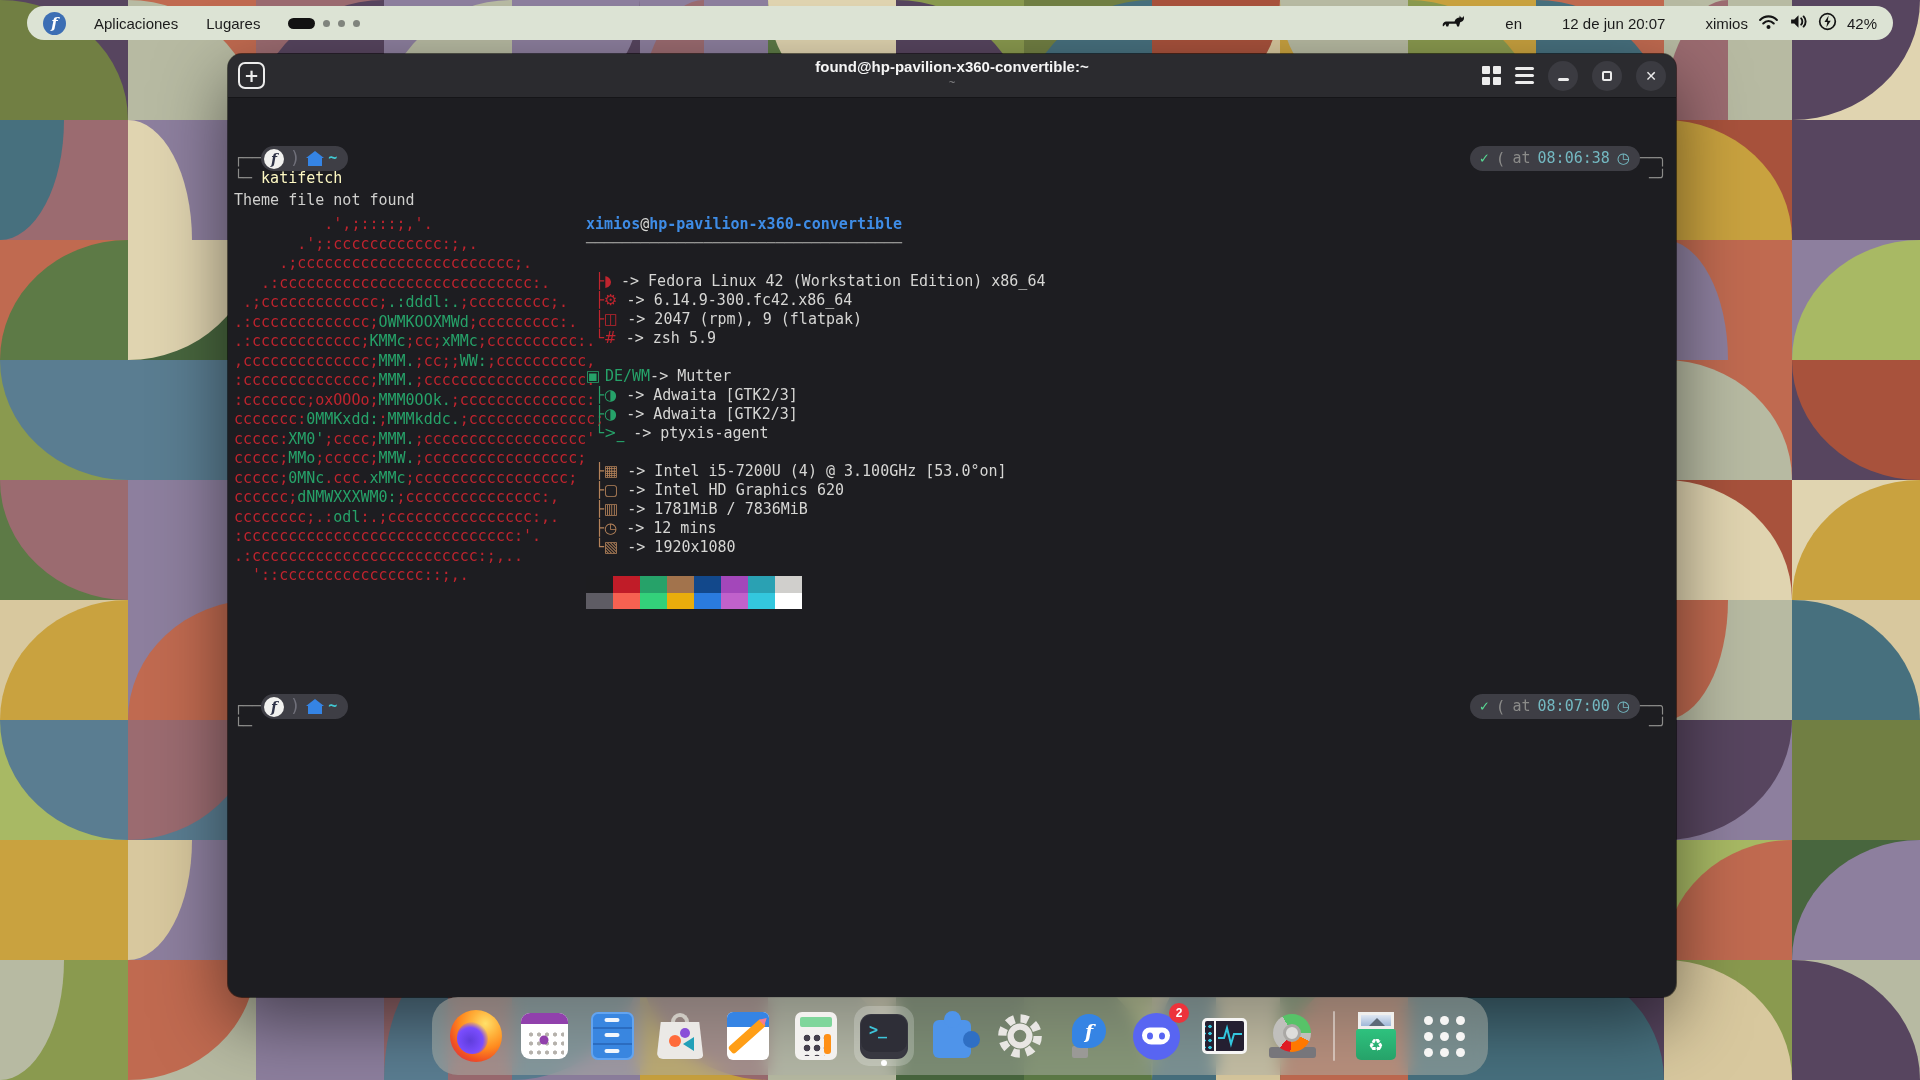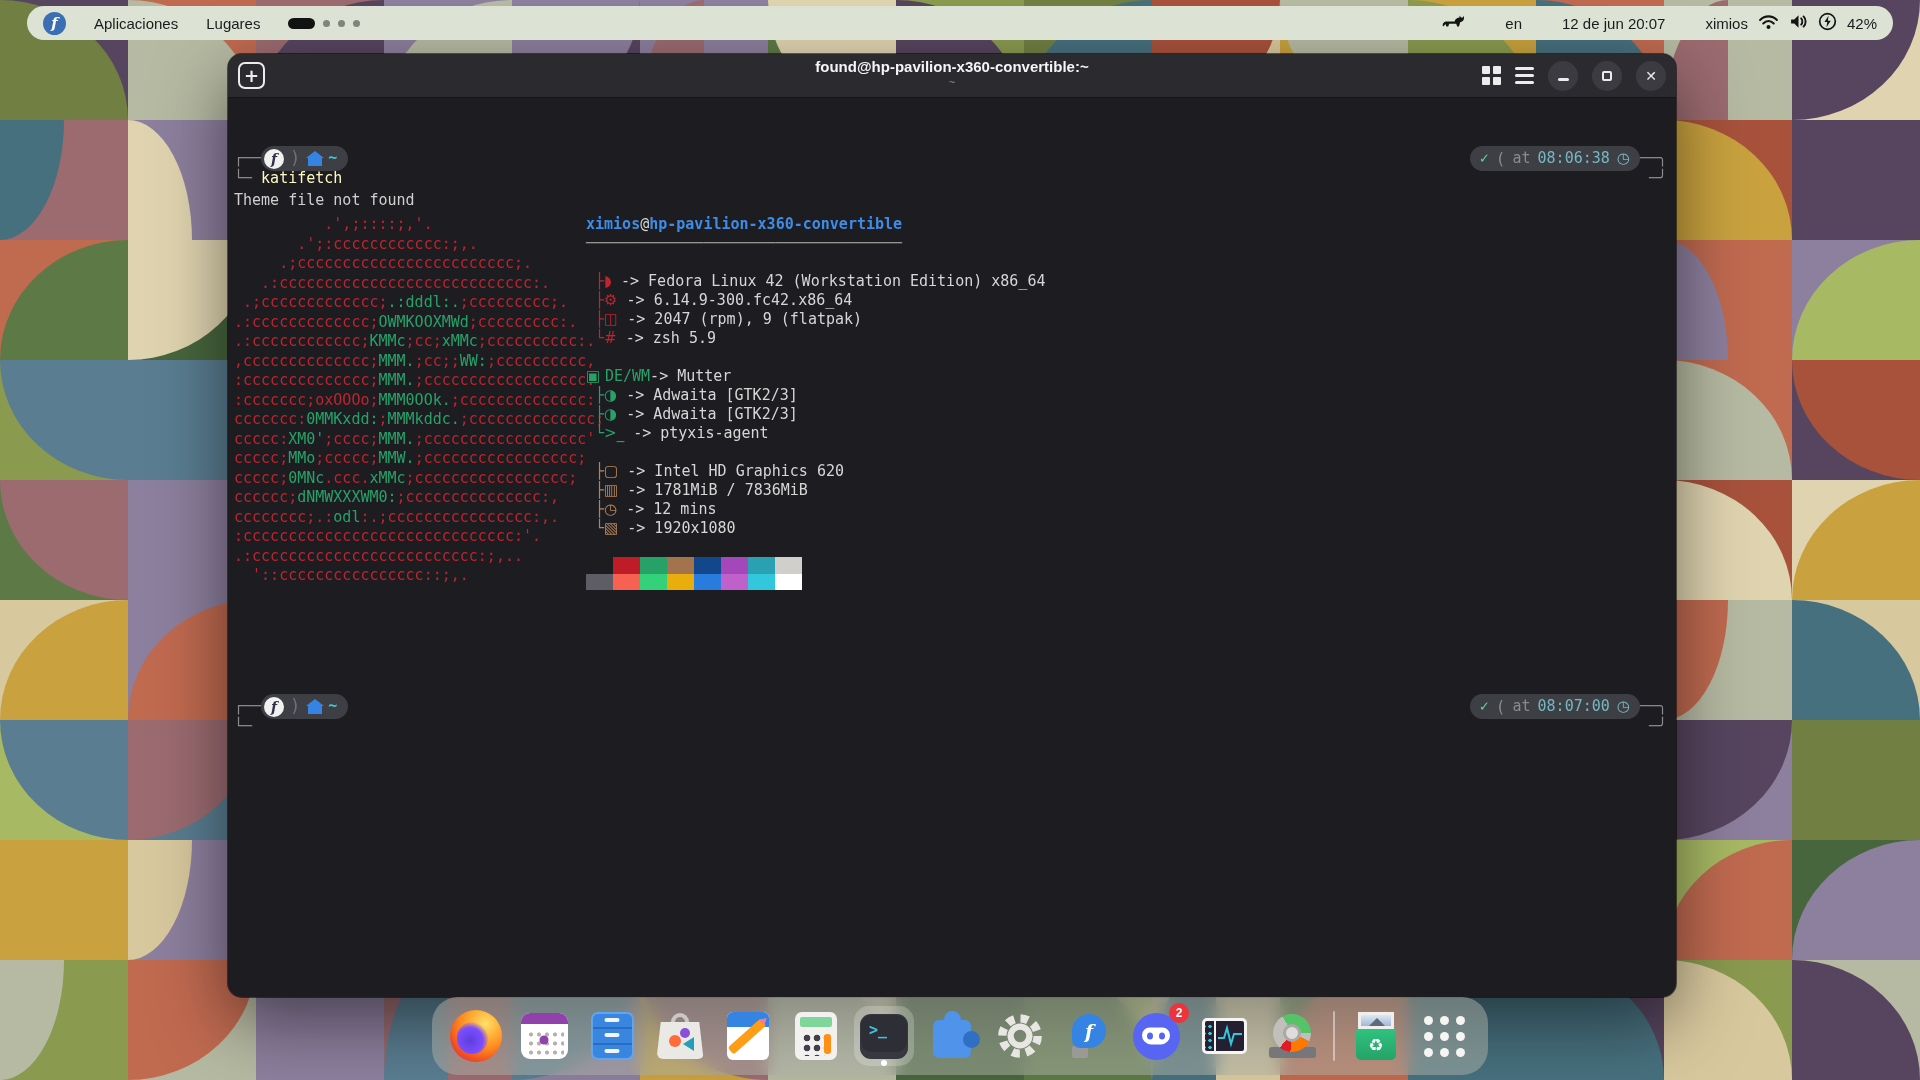--- a/index.html
+++ b/index.html
@@ -676,20 +676,21 @@
         <div class="i-line"><span class="c-red"> ├</span><span class="c-red ico-g">◗</span><span class="fg"> -&gt; Fedora Linux 42 (Workstation Edition) x86_64</span></div>
         <div class="i-line"><span class="c-red"> ├</span><span class="c-red ico-g">⚙</span><span class="fg"> -&gt; 6.14.9-300.fc42.x86_64</span></div>
         <div class="i-line"><span class="c-red"> ├</span><span class="c-red ico-g">◫</span><span class="fg"> -&gt; 2047 (rpm), 9 (flatpak)</span></div>
         <div class="i-line"><span class="c-red"> └</span><span class="c-red ico-g">#</span><span class="fg"> -&gt; zsh 5.9</span></div>
         <div class="i-line"><span></span></div>
         <div class="i-line"><span class="c-green ico-g">▣ </span><span class="c-green">DE/WM</span><span class="fg">-&gt; Mutter</span></div>
         <div class="i-line"><span class="c-green"> ├</span><span class="c-green ico-g">◑</span><span class="fg"> -&gt; Adwaita [GTK2/3]</span></div>
         <div class="i-line"><span class="c-green"> ├</span><span class="c-green ico-g">◑</span><span class="fg"> -&gt; Adwaita [GTK2/3]</span></div>
         <div class="i-line"><span class="c-green"> └</span><span class="c-green ico-g">&gt;_</span><span class="fg"> -&gt; ptyxis-agent</span></div>
         <div class="i-line"><span></span></div>
+        <div class="i-line"><span class="c-orange"> ├</span><span class="c-orange ico-g">▦</span><span class="fg"> -&gt; Intel i5-7200U (4) @ 3.100GHz [53.0°on]</span></div>
         <div class="i-line"><span class="c-orange"> ├</span><span class="c-orange ico-g">▢</span><span class="fg"> -&gt; Intel HD Graphics 620</span></div>
         <div class="i-line"><span class="c-orange"> ├</span><span class="c-orange ico-g">▥</span><span class="fg"> -&gt; 1781MiB / 7836MiB</span></div>
         <div class="i-line"><span class="c-orange"> ├</span><span class="c-orange ico-g">◷</span><span class="fg"> -&gt; 12 mins</span></div>
         <div class="i-line"><span class="c-orange"> └</span><span class="c-orange ico-g">▧</span><span class="fg"> -&gt; 1920x1080</span></div>
         <div class="i-line"><span></span></div>
         <div class="pal-row">
           <span style="background: rgb(29, 29, 32);"></span>
           <span style="background: rgb(192, 28, 40);"></span>
           <span style="background: rgb(38, 162, 105);"></span>
           <span style="background: rgb(162, 115, 76);"></span>

